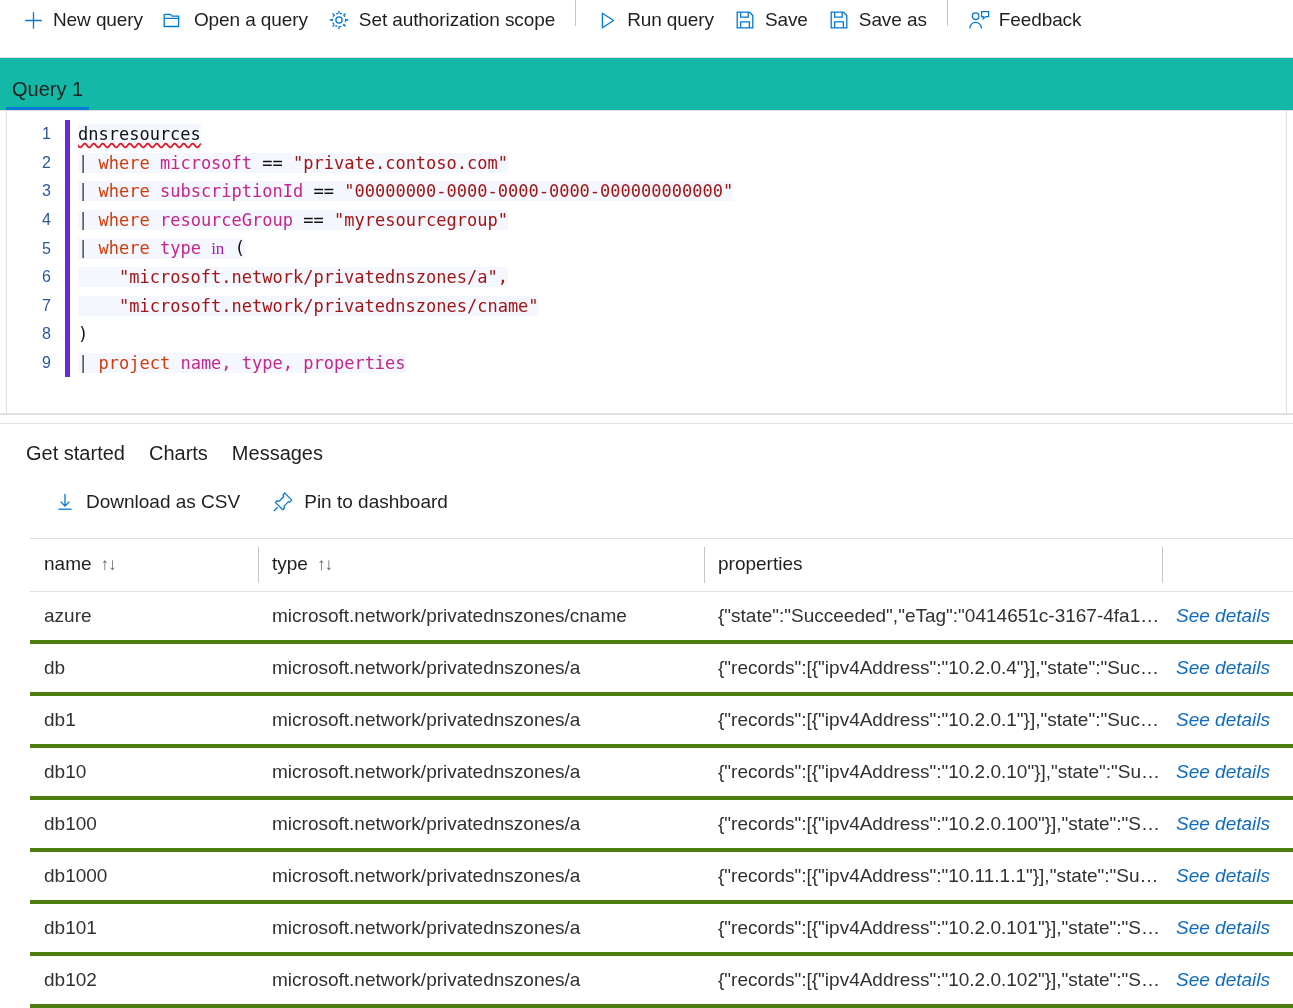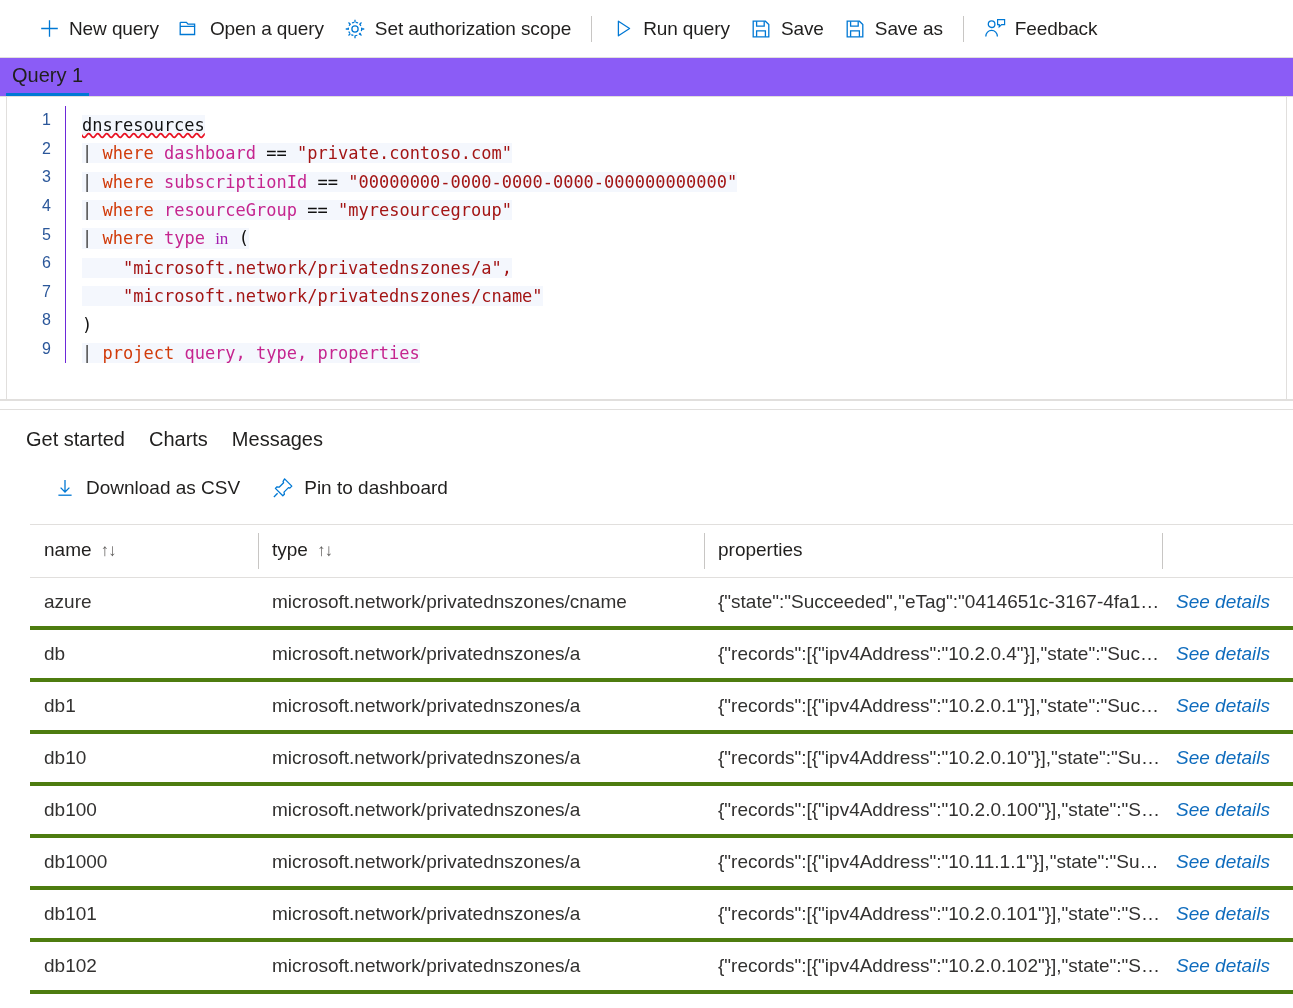--- a/index.html
+++ b/index.html
@@ -14,22 +14,22 @@
     color: #201f1e;
     overflow: hidden;
     position: relative;
   }
 
   
   #command-bar {
     height: 58px;
     border-bottom: 1px solid #e1dfdd;
     display: flex;
-    align-items: center;
-    padding-left: 28px;
+    align-items: flex-start;
+    padding-left: 12px;
     box-sizing: border-box;
     background: #ffffff;
   }
   .cmd-btn {
     display: flex;
     align-items: center;
     height: 40px;
     padding: 0 10px;
     cursor: pointer;
     white-space: nowrap;
@@ -53,22 +53,22 @@
   .cmd-sep {
     width: 1px;
     height: 26px;
     background: #c8c6c4;
     margin: 0 10px;
     flex: none;
   }
 
   
   #query-tabstrip {
-    height: 38px;
-    background: #8b5cf6;
+    height: 52px;
+    background: #14b8a6;
     display: flex;
     align-items: flex-end;
     box-sizing: border-box;
   }
   #query-tab {
     font-size: 20px;
     color: #201f1e;
     padding: 0 10px 9px 10px;
     margin-left: 2px;
     position: relative;
@@ -113,26 +113,26 @@
     text-align: right;
     padding-right: 14px;
     color: #2b579a;
     font-family: "Liberation Sans", sans-serif;
     font-size: 16px;
     flex: none;
     box-sizing: border-box;
   }
   .code-text {
     white-space: pre;
-    border-left: 1px solid #6d28d9;
-    padding-left: 16px;
+    border-left: 5px solid #6d28d9;
+    padding-left: 8px;
     flex: 1;
     align-self: stretch;
     display: flex;
-    align-items: flex-end;
+    align-items: center;
   }
   .hl { background: #f4f7fd; }
   .tok-kw     { color: #d13b0a; }
   .tok-id     { color: #c5258f; }
   .tok-str    { color: #a31515; }
   .tok-op     { color: #111111; }
   .tok-in     { color: #a21caf; font-family: Liberation Serif, serif; }
   .tok-plain  { color: #111111; }
   .tok-pipe   { color: #444444; }
   .squiggle {
@@ -357,21 +357,21 @@
 <div id="editor-panel">
   <div id="editor-inner">
 
     <div class="code-line">
       <span class="gutter">1</span>
       <span class="code-text"><span class="hl"><span class="squiggle">dnsresources</span></span></span>
     </div>
 
     <div class="code-line">
       <span class="gutter">2</span>
-      <span class="code-text"><span class="hl"><span class="tok-pipe">|</span> <span class="tok-kw">where</span> <span class="tok-id">dashboard</span> <span class="tok-op">==</span> <span class="tok-str">"private.contoso.com"</span></span></span>
+      <span class="code-text"><span class="hl"><span class="tok-pipe">|</span> <span class="tok-kw">where</span> <span class="tok-id">microsoft</span> <span class="tok-op">==</span> <span class="tok-str">"private.contoso.com"</span></span></span>
     </div>
 
     <div class="code-line">
       <span class="gutter">3</span>
       <span class="code-text"><span class="hl"><span class="tok-pipe">|</span> <span class="tok-kw">where</span> <span class="tok-id">subscriptionId</span> <span class="tok-op">==</span> <span class="tok-str">"00000000-0000-0000-0000-000000000000"</span></span></span>
     </div>
 
     <div class="code-line">
       <span class="gutter">4</span>
       <span class="code-text"><span class="hl"><span class="tok-pipe">|</span> <span class="tok-kw">where</span> <span class="tok-id">resourceGroup</span> <span class="tok-op">==</span> <span class="tok-str">"myresourcegroup"</span></span></span>
@@ -392,21 +392,21 @@
       <span class="code-text"><span class="hl">    <span class="tok-str">"microsoft.network/privatednszones/cname"</span></span></span>
     </div>
 
     <div class="code-line">
       <span class="gutter">8</span>
       <span class="code-text"><span class="tok-plain">)</span></span>
     </div>
 
     <div class="code-line">
       <span class="gutter">9</span>
-      <span class="code-text"><span class="hl"><span class="tok-pipe">|</span> <span class="tok-kw">project</span> <span class="tok-id">query, type, properties</span></span></span>
+      <span class="code-text"><span class="hl"><span class="tok-pipe">|</span> <span class="tok-kw">project</span> <span class="tok-id">name, type, properties</span></span></span>
     </div>
 
   </div>
 </div>
 
 <div id="splitter"></div>
 
 <div id="results-pane">
 
   <div id="result-tabs">

